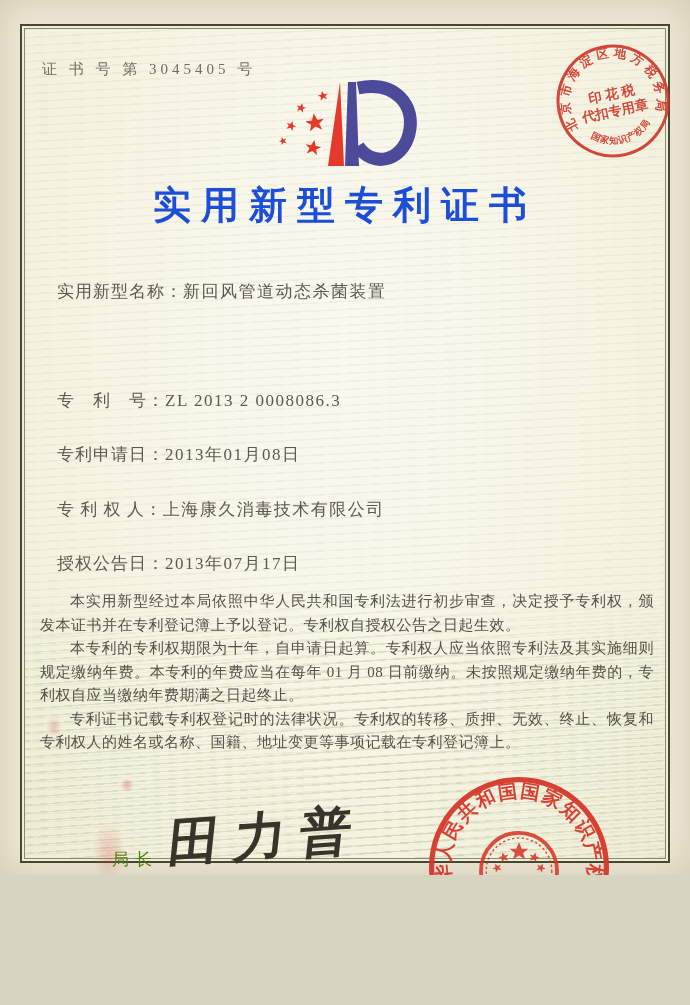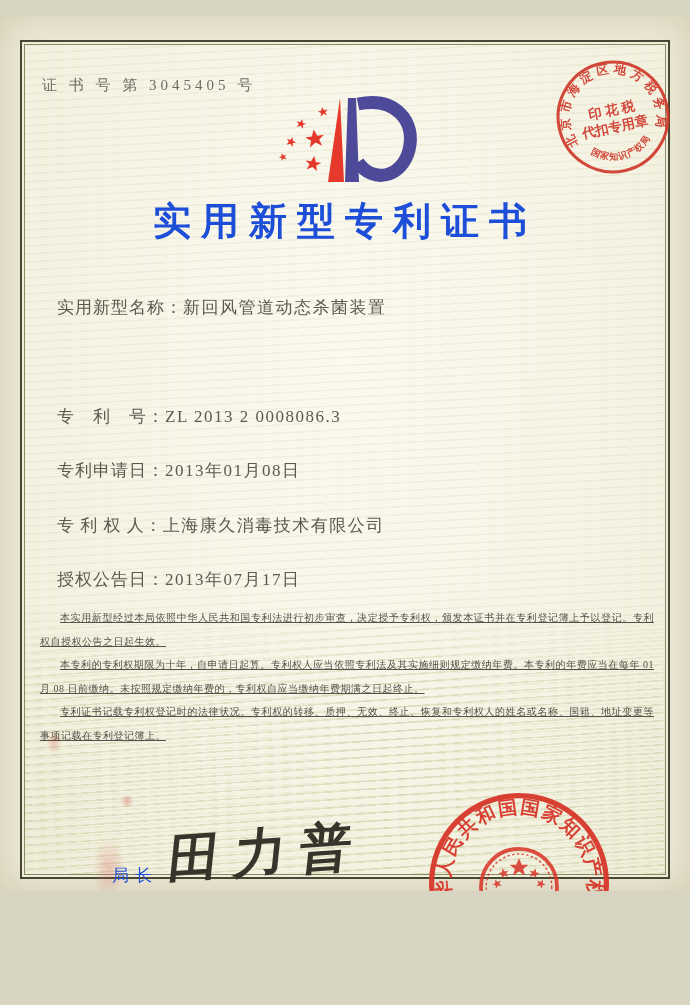--- a/index.html
+++ b/index.html
@@ -1,17 +1,17 @@
 <!DOCTYPE html>
 <html><head>
 <meta charset="utf-8">
 <style>
   html,body{margin:0;padding:0;background:#d8d4c2;}
   .page{
-    position:relative;width:690px;height:875px;margin:16px auto;
+    position:relative;width:690px;height:875px;margin:0 auto;
     background:#efead7;overflow:hidden;
     font-family:"Liberation Serif","DejaVu Serif",serif;
     box-shadow:inset 0 0 40px rgba(120,110,70,.25);
   }
   
   .frame{
     position:absolute;left:20px;top:24px;right:20px;bottom:12px;
     border:2px solid #454833;
     box-shadow:inset 0 0 0 2px #f1edda, inset 0 0 0 3px #8a8a64;
     background:radial-gradient(ellipse at 50% 38%, #fbf9f0 0%, #f7f4e6 55%, #efedd8 100%);
@@ -33,26 +33,26 @@
   .title{
     position:absolute;left:0;right:0;top:180px;text-align:center;
     font-size:38px;font-weight:700;letter-spacing:10px;color:#1d4ed8;
   }
   .logo{position:absolute;left:268px;top:74px;width:160px;height:116px;}
   .frow{position:absolute;left:57px;font-size:17px;color:#5d594f;white-space:nowrap;}
   .flabel{letter-spacing:1px;}
   .fvalue{letter-spacing:1.5px;}
   .paras{
     position:absolute;left:40px;right:36px;top:590px;
-    font-size:10px;line-height:23.5px;color:#55514a;text-align:justify;text-decoration:underline;
+    font-size:15px;line-height:23.5px;color:#55514a;text-align:justify;
   }
   .paras p{margin:0;text-indent:2em;letter-spacing:.5px;}
   .sigrole{
     position:absolute;left:112px;top:848px;font-size:17px;
-    letter-spacing:6px;color:#1d4ed8;
+    letter-spacing:6px;color:#4d7c0f;
   }
   .signame{
     position:absolute;left:168px;top:802px;font-size:52px;font-weight:600;
     letter-spacing:14px;color:#38342c;
     transform:rotate(-4deg) skewX(-10deg);
   }
   .taxstamp{
     position:absolute;left:552px;top:40px;width:122px;height:122px;
     transform:rotate(-12deg);opacity:.92;
   }

